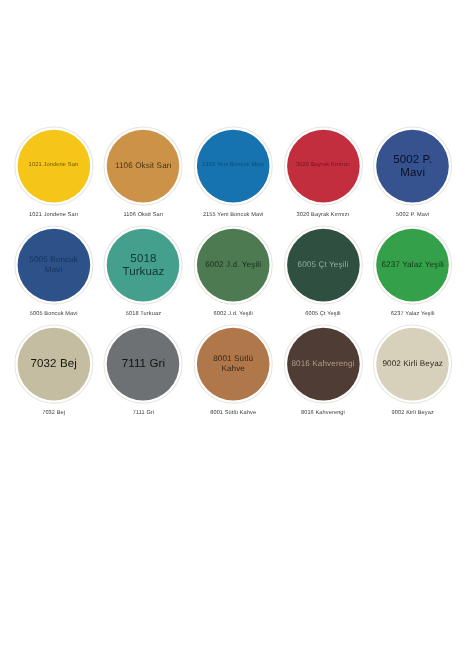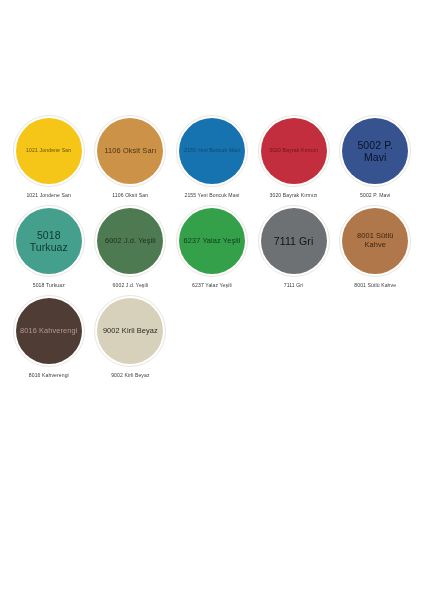--- a/index.html
+++ b/index.html
@@ -129,46 +129,70 @@
         <div class="swatch-caption" style="color: rgb(58, 58, 58);">3020 Bayrak Kırmızı</div>
       </div>
       <div class="swatch-cell" data-emphasis="large">
         <div class="swatch-disc-ring" style="border-color: rgb(233, 230, 224);">
           <div class="swatch-disc" style="background: rgb(54, 83, 143);">
             <span class="swatch-inner-label" style="color: rgb(10, 17, 40);">5002 P. Mavi</span>
           </div>
         </div>
         <div class="swatch-caption" style="color: rgb(58, 58, 58);">5002 P. Mavi</div>
       </div>
+      <div class="swatch-cell" data-emphasis="medium">
+        <div class="swatch-disc-ring" style="border-color: rgb(233, 230, 224);">
+          <div class="swatch-disc" style="background: rgb(44, 82, 137);">
+            <span class="swatch-inner-label" style="color: rgb(22, 50, 92);">5005 Boncuk Mavi</span>
+          </div>
+        </div>
+        <div class="swatch-caption" style="color: rgb(58, 58, 58);">5005 Boncuk Mavi</div>
+      </div>
       <div class="swatch-cell" data-emphasis="large">
         <div class="swatch-disc-ring" style="border-color: rgb(233, 230, 224);">
           <div class="swatch-disc" style="background: rgb(68, 160, 141);">
             <span class="swatch-inner-label" style="color: rgb(16, 55, 47);">5018 Turkuaz</span>
           </div>
         </div>
         <div class="swatch-caption" style="color: rgb(58, 58, 58);">5018 Turkuaz</div>
       </div>
       <div class="swatch-cell" data-emphasis="medium">
         <div class="swatch-disc-ring" style="border-color: rgb(233, 230, 224);">
           <div class="swatch-disc" style="background: rgb(78, 122, 82);">
             <span class="swatch-inner-label" style="color: rgb(27, 46, 29);">6002 J.d. Yeşili</span>
           </div>
         </div>
         <div class="swatch-caption" style="color: rgb(58, 58, 58);">6002 J.d. Yeşili</div>
       </div>
       <div class="swatch-cell" data-emphasis="medium">
         <div class="swatch-disc-ring" style="border-color: rgb(233, 230, 224);">
+          <div class="swatch-disc" style="background: rgb(47, 79, 65);">
+            <span class="swatch-inner-label" style="color: rgb(143, 174, 157);">6005 Çt Yeşili</span>
+          </div>
+        </div>
+        <div class="swatch-caption" style="color: rgb(58, 58, 58);">6005 Çt Yeşili</div>
+      </div>
+      <div class="swatch-cell" data-emphasis="medium">
+        <div class="swatch-disc-ring" style="border-color: rgb(233, 230, 224);">
           <div class="swatch-disc" style="background: rgb(53, 160, 74);">
             <span class="swatch-inner-label" style="color: rgb(18, 58, 25);">6237 Yalaz Yeşili</span>
           </div>
         </div>
         <div class="swatch-caption" style="color: rgb(58, 58, 58);">6237 Yalaz Yeşili</div>
       </div>
       <div class="swatch-cell" data-emphasis="large">
         <div class="swatch-disc-ring" style="border-color: rgb(233, 230, 224);">
+          <div class="swatch-disc" style="background: rgb(196, 189, 162);">
+            <span class="swatch-inner-label" style="color: rgb(22, 21, 15);">7032 Bej</span>
+          </div>
+        </div>
+        <div class="swatch-caption" style="color: rgb(58, 58, 58);">7032 Bej</div>
+      </div>
+      <div class="swatch-cell" data-emphasis="large">
+        <div class="swatch-disc-ring" style="border-color: rgb(233, 230, 224);">
           <div class="swatch-disc" style="background: rgb(110, 113, 115);">
             <span class="swatch-inner-label" style="color: rgb(17, 18, 19);">7111 Gri</span>
           </div>
         </div>
         <div class="swatch-caption" style="color: rgb(58, 58, 58);">7111 Gri</div>
       </div>
       <div class="swatch-cell" data-emphasis="medium">
         <div class="swatch-disc-ring" style="border-color: rgb(233, 230, 224);">
           <div class="swatch-disc" style="background: rgb(176, 119, 74);">
             <span class="swatch-inner-label" style="color: rgb(61, 37, 18);">8001 Sütlü Kahve</span>

